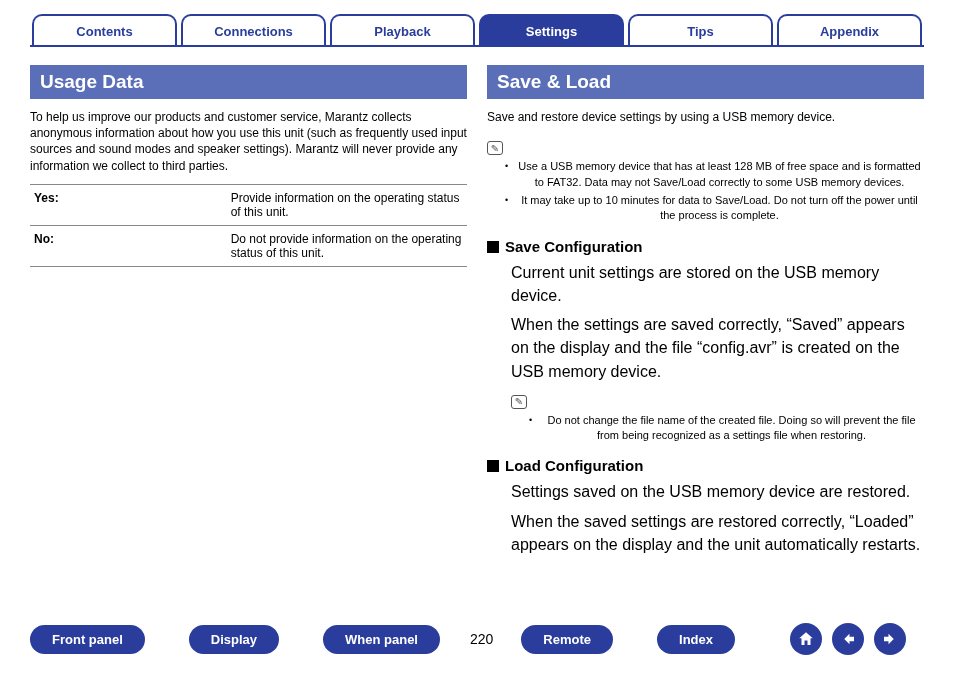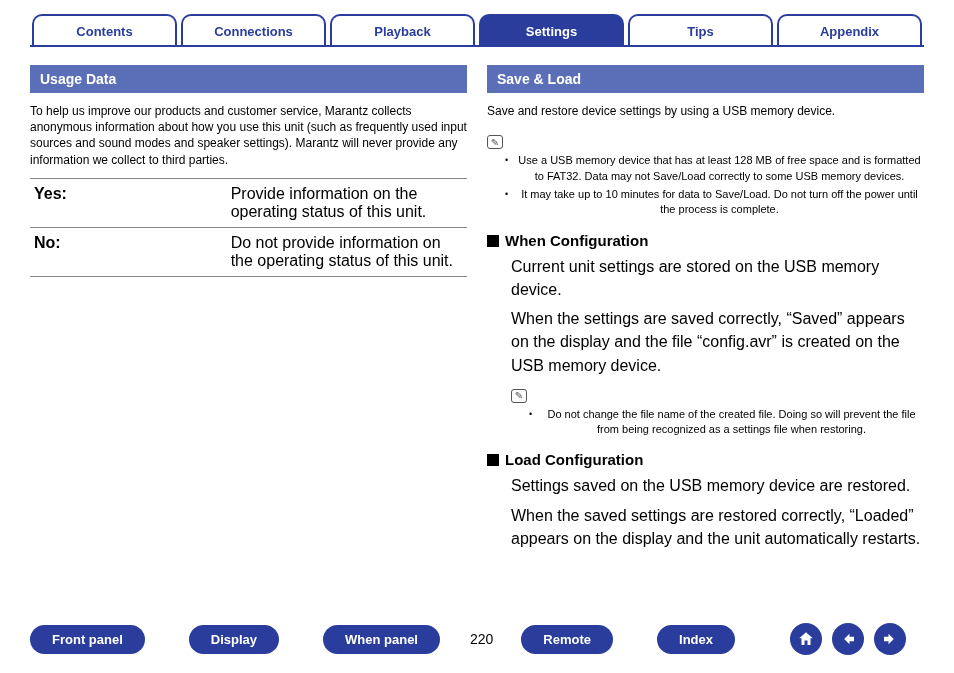--- a/index.html
+++ b/index.html
@@ -27,29 +27,29 @@
   }
   .tab.active { background: #2a3d9c; color: #fff; }
   
   
   .content { display: flex; gap: 20px; padding-top: 18px; }
   .col { flex: 1; min-width: 0; }
   
   .section-title {
     background: #5a6fb8;
     color: #fff;
-    font-size: 14px;
+    font-size: 19px;
     font-weight: bold;
     padding: 6px 10px;
     margin-bottom: 10px;
   }
   
   .body-text { font-size: 12px; line-height: 1.35; color: #000; margin-bottom: 10px; }
   
-  table.props { width: 100%; border-collapse: collapse; font-size: 16px; }
+  table.props { width: 100%; border-collapse: collapse; font-size: 12px; }
   table.props td { border-top: 1px solid #888; border-bottom: 1px solid #888; padding: 6px 4px; vertical-align: top; }
   table.props td:first-child { font-weight: bold; width: 45%; }
   
   .note-icon {
     display: inline-flex; align-items: center; justify-content: center;
     width: 16px; height: 14px; border: 1px solid #555; border-radius: 3px;
     font-size: 10px; color: #555; margin: 6px 0 4px 0;
   }
   
   ul.bullets { list-style: none; padding-left: 18px; font-size: 11px; line-height: 1.4; color: #000; text-align: center; }
@@ -112,21 +112,21 @@
 
     <div class="col">
       <div class="section-title">Save &amp; Load</div>
       <p class="body-text">Save and restore device settings by using a USB memory device.</p>
       <span class="note-icon">✎</span>
       <ul class="bullets">
         <li>Use a USB memory device that has at least 128 MB of free space and is formatted to FAT32. Data may not Save/Load correctly to some USB memory devices.</li>
         <li>It may take up to 10 minutes for data to Save/Load. Do not turn off the power until the process is complete.</li>
       </ul>
 
-      <div class="subhead"><span class="sq"></span><span>When Configuration</span></div>
+      <div class="subhead"><span class="sq"></span><span>Save Configuration</span></div>
       <div class="indent">
         <p>Current unit settings are stored on the USB memory device.</p>
         <p>When the settings are saved correctly, “Saved” appears on the display and the file “config.avr” is created on the USB memory device.</p>
         <span class="note-icon">✎</span>
         <ul class="bullets">
           <li>Do not change the file name of the created file. Doing so will prevent the file from being recognized as a settings file when restoring.</li>
         </ul>
       </div>
 
       <div class="subhead"><span class="sq"></span><span>Load Configuration</span></div>

